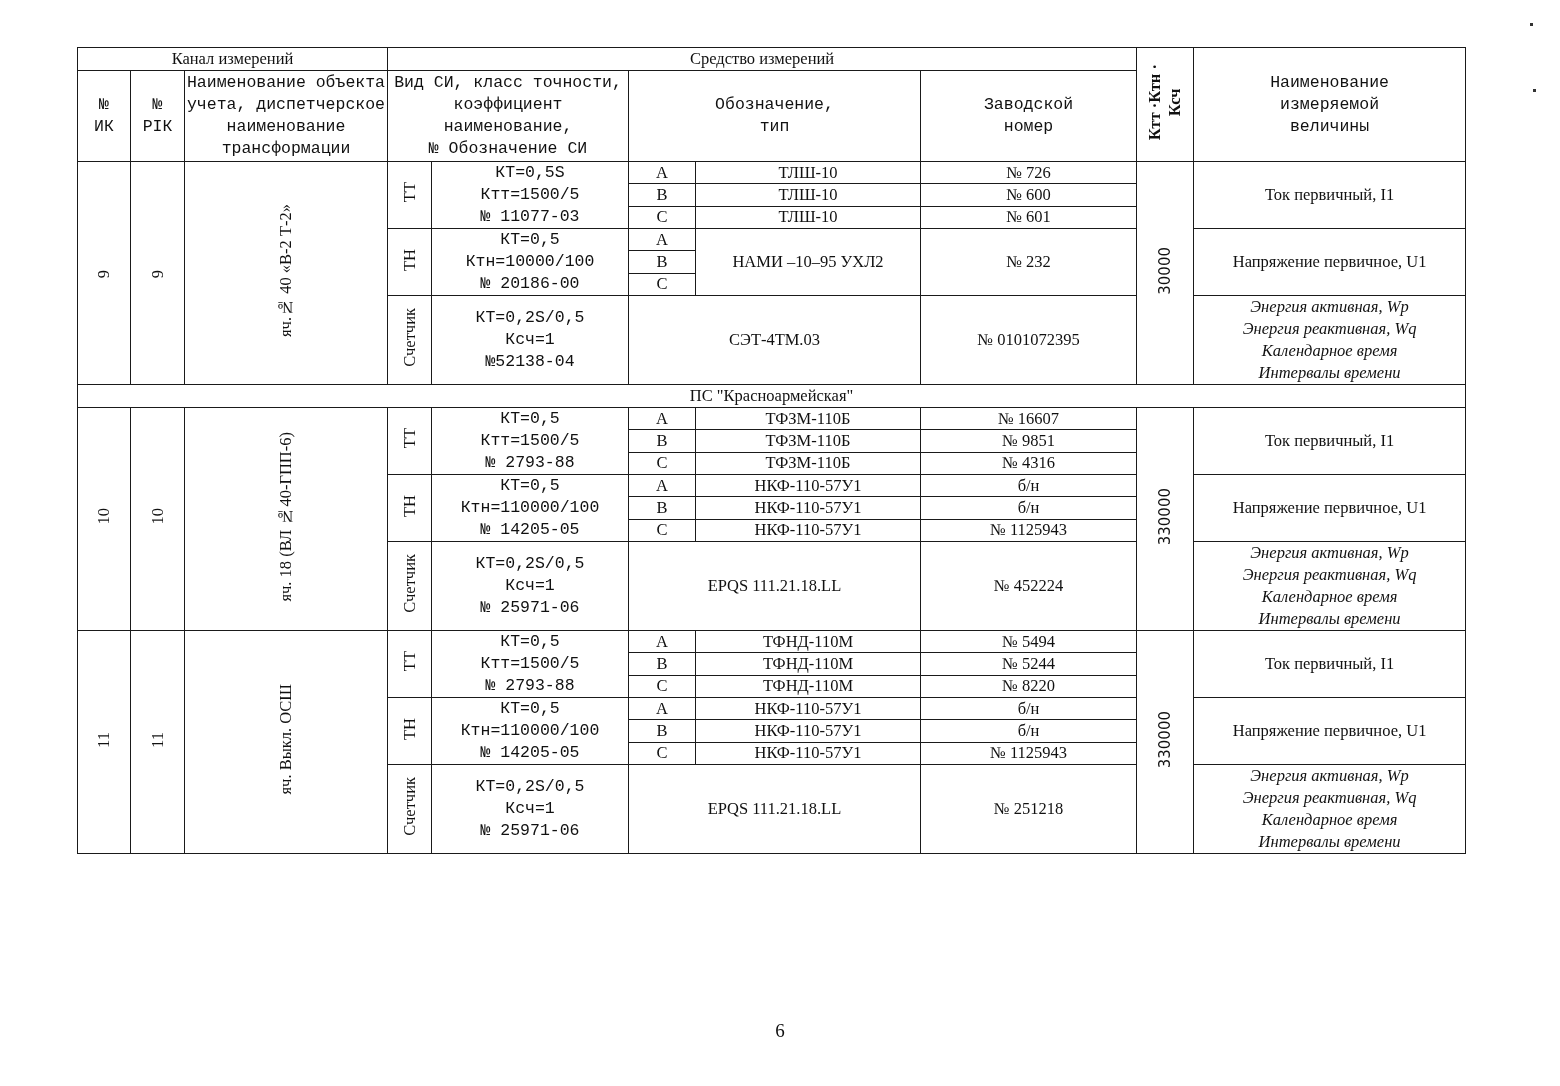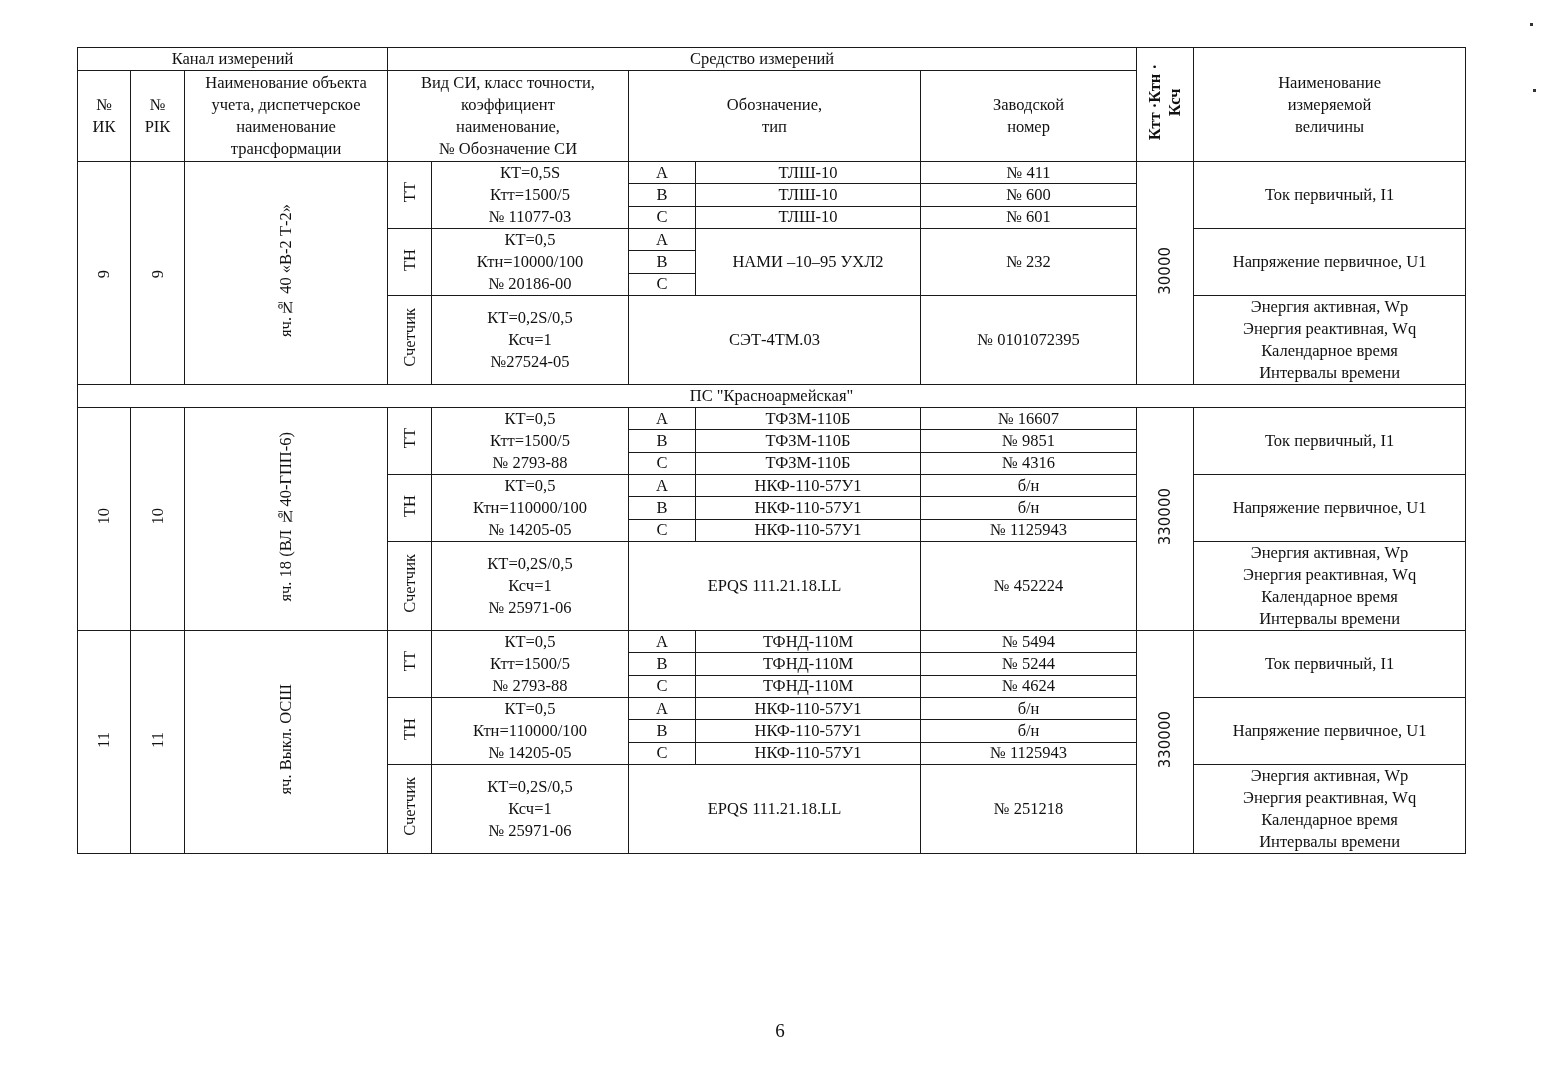--- a/index.html
+++ b/index.html
@@ -11,22 +11,22 @@
   table.main td, table.main th { border: 1.5px solid #1a1a1a; padding: 0; text-align: center;
                vertical-align: middle; line-height: 20px; font-weight: normal; overflow: hidden; }
   th.bold { font-weight: bold; font-size: 16.5px; }
   .hdr-top th { height: 22px; }
   .hdr-sub th { height: 90px; }
   .r22 td { height: 21px; }
   .vert { writing-mode: vertical-rl; transform: rotate(180deg); white-space: nowrap; margin: 0 auto; display: inline-block; }
   .vert-bold { font-weight: bold; }
   .sans-vert { font-family: "DejaVu Sans", sans-serif; font-size: 15px; }
   .section td { height: 22px; font-weight: bold; }
-  .block-line { display: block; line-height: 22px; }
-  .meas-line { display: block; line-height: 22px; }
+  .block-line { display: block; line-height: 22px; font-family: Liberation Mono, monospace; }
+  .meas-line { display: block; line-height: 22px; font-style: italic; }
   #page-number { position: absolute; left: 770px; top: 1020px; width: 20px; text-align: center; font-size: 19px; }
   .dot { position: absolute; width: 3px; height: 3px; background: #333; }
 </style>
 </head>
 <body>
 
 <div id="page">
 <table class="main">
   <colgroup>
     <col style="width:53px">
@@ -93,21 +93,21 @@
           <td rowspan="7"><span class="vert ">9</span></td>
           <td rowspan="7"><span class="vert ">яч.№ 40 «В-2 Т-2»</span></td>
           <td rowspan="3"><span class="vert ">ТТ</span></td>
           <td rowspan="3">
             <span class="block-line">КТ=0,5S</span>
             <span class="block-line">Ктт=1500/5</span>
             <span class="block-line">№ 11077-03</span>
           </td>
           <td>A</td>
           <td>ТЛШ-10</td>
-          <td>№ 411</td>
+          <td>№ 726</td>
           <td rowspan="7"><span class="vert sans-vert">30000</span></td>
           <td rowspan="3">Ток первичный, I1</td>
         </tr>
         <tr class="r22">
           <td>B</td>
           <td>ТЛШ-10</td>
           <td>№ 600</td>
         </tr>
         <tr class="r22">
           <td>C</td>
@@ -130,21 +130,21 @@
           <td>B</td>
         </tr>
         <tr class="r22">
           <td>C</td>
         </tr>
         <tr class="" style="height: 88px;">
           <td><span class="vert ">Счетчик</span></td>
           <td>
             <span class="block-line">КТ=0,2S/0,5</span>
             <span class="block-line">Ксч=1</span>
-            <span class="block-line">№27524-05</span>
+            <span class="block-line">№52138-04</span>
           </td>
           <td colspan="2">СЭТ-4ТМ.03</td>
           <td>№ 0101072395</td>
           <td>
             <span class="meas-line">Энергия активная, Wp</span>
             <span class="meas-line">Энергия реактивная, Wq</span>
             <span class="meas-line">Календарное время</span>
             <span class="meas-line">Интервалы времени</span>
           </td>
         </tr>
@@ -232,21 +232,21 @@
           <td rowspan="3">Ток первичный, I1</td>
         </tr>
         <tr class="r22">
           <td>B</td>
           <td>ТФНД-110М</td>
           <td>№ 5244</td>
         </tr>
         <tr class="r22">
           <td>C</td>
           <td>ТФНД-110М</td>
-          <td>№ 4624</td>
+          <td>№ 8220</td>
         </tr>
         <tr class="r22">
           <td rowspan="3"><span class="vert ">ТН</span></td>
           <td rowspan="3">
             <span class="block-line">КТ=0,5</span>
             <span class="block-line">Ктн=110000/100</span>
             <span class="block-line">№ 14205-05</span>
           </td>
           <td>A</td>
           <td>НКФ-110-57У1</td>

